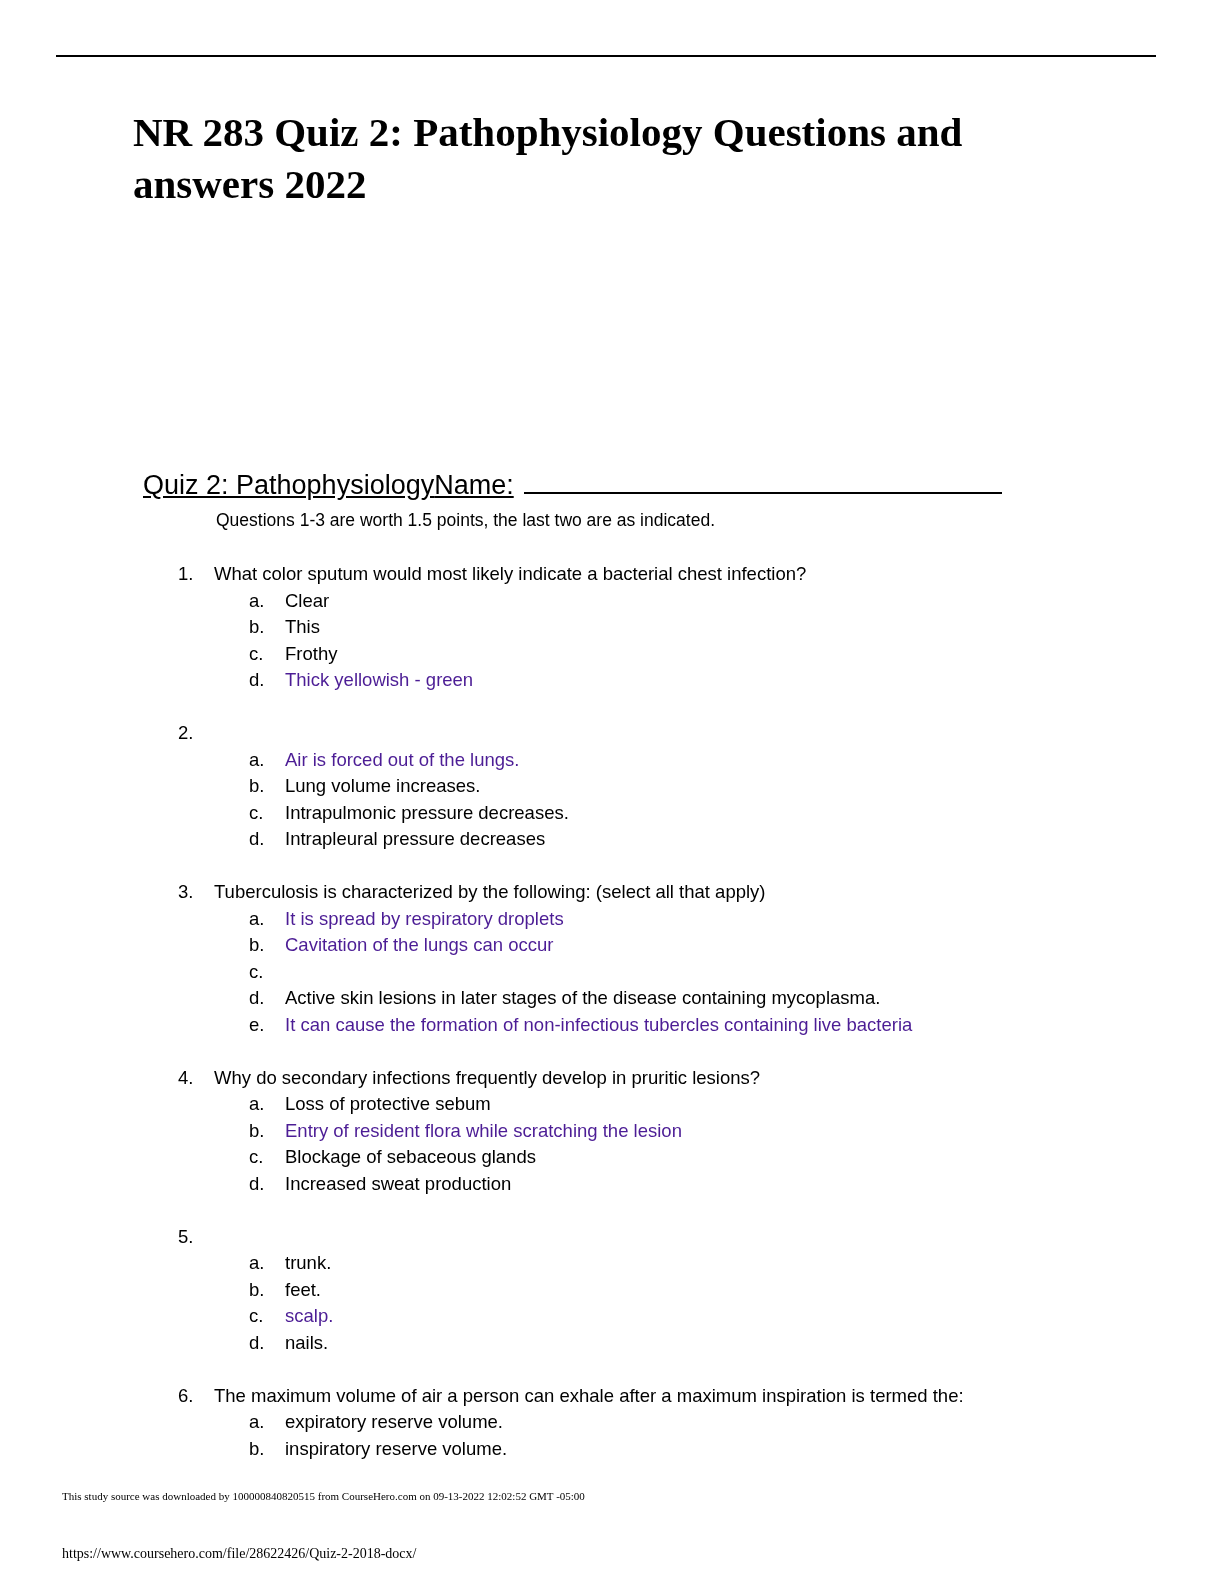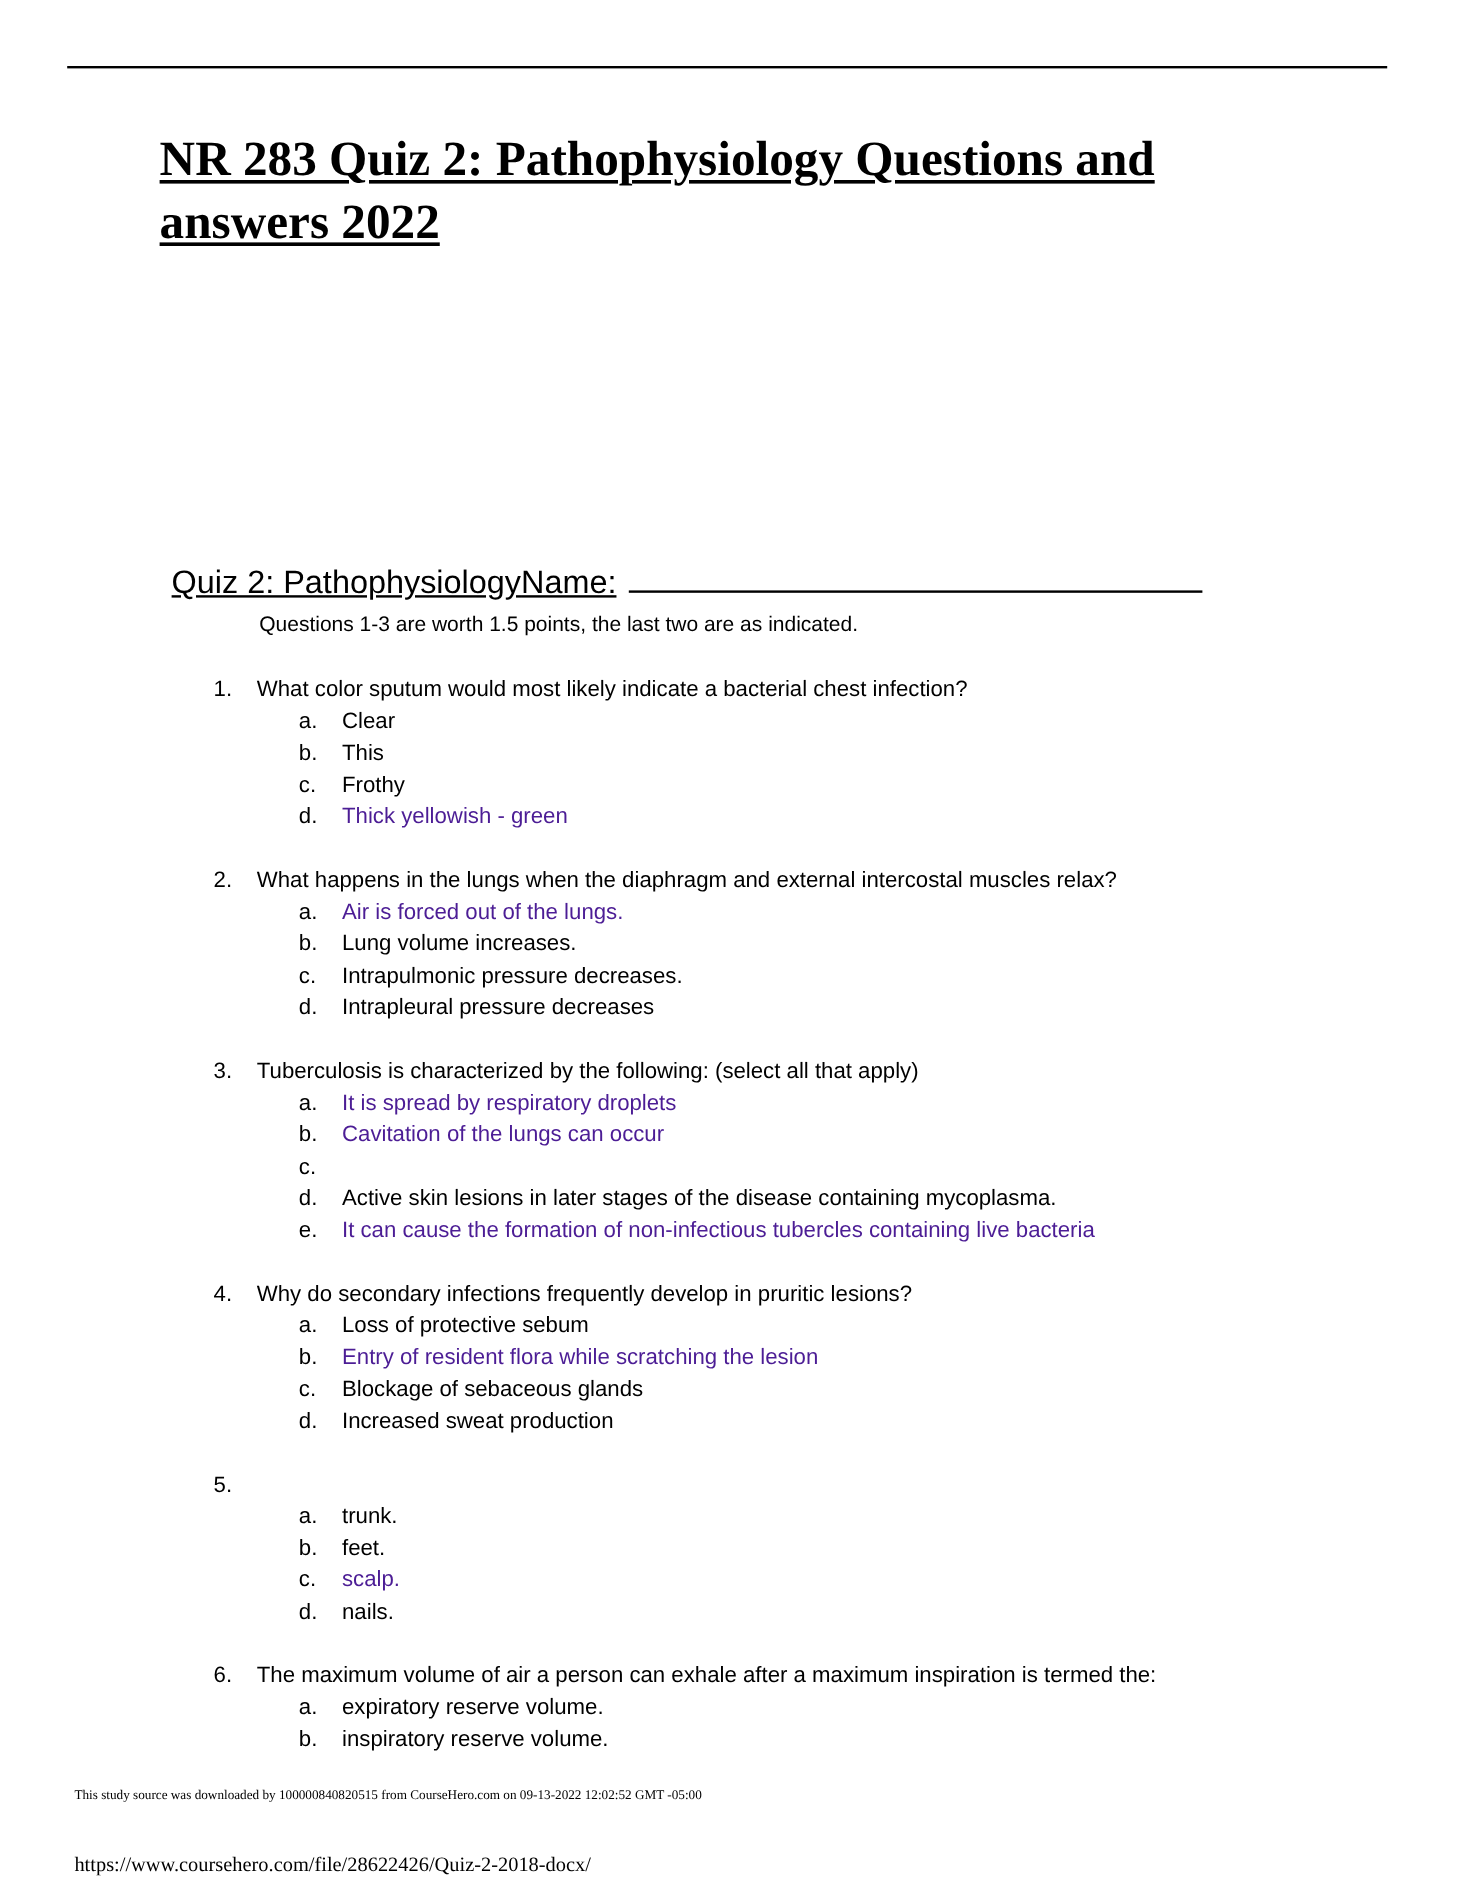--- a/index.html
+++ b/index.html
@@ -1,21 +1,21 @@
 <!DOCTYPE html>
 <html><head>
 <meta charset="utf-8">
 <style>
   html, body { margin: 0; padding: 0; background: #ffffff; }
   body { width: 1224px; height: 1584px; position: relative; overflow: hidden; color: #000; }
   .top-rule { position: absolute; left: 56px; top: 55px; width: 1100px; height: 2px; background: #000; }
   .doc-title {
     position: absolute; left: 133px; top: 106px; width: 920px;
     font-family: "Liberation Serif", serif; font-weight: bold; font-size: 41px; line-height: 52px;
-    text-decoration: underline; text-decoration-thickness: 3px; text-underline-offset: 4px;
+    text-decoration-thickness: 3px; text-underline-offset: 4px;
     margin: 0;
   }
   .quiz-header {
     position: absolute; left: 143px; top: 466px;
     font-family: "Liberation Sans", sans-serif; font-size: 27px; line-height: 38px;
     display: flex; align-items: baseline; text-decoration: underline;
   }
   .quiz-header .name-label { }
   .name-line { display: inline-block; width: 478px; border-bottom: 2px solid #000; margin-left: 10px; height: 26px; }
   .instructions {
@@ -30,21 +30,21 @@
   .options { margin: 0; padding: 0; list-style: none; }
   .option { display: flex; line-height: 26.5px; height: 26.5px; padding-left: 71px; }
   .opt-letter { width: 36px; flex: none; color: #000; }
   .opt-text.correct { color: #4c1d95; }
   .footer-source {
     position: absolute; left: 62px; top: 1486px;
     font-family: "Liberation Serif", serif; font-size: 11px; line-height: 20px;
   }
   .footer-url {
     position: absolute; left: 62px; top: 1544px;
-    font-family: "Liberation Serif", serif; font-size: 17px; line-height: 20px;
+    font-family: "Liberation Serif", serif; font-size: 14px; line-height: 20px;
   }
 </style>
 </head>
 <body>
 
 <div class="top-rule"></div>
 
 <h1 class="doc-title">NR 283 Quiz 2: Pathophysiology Questions and answers 2022</h1>
 
 <div class="quiz-header">
@@ -78,21 +78,20 @@
       <li class="option">
           <span class="opt-letter">d.</span>
           <span class="opt-text correct">Thick yellowish - green</span>
         </li>
     </ul>
   </div>
 
   <div class="question">
     <div class="q-stem">
         <span class="q-num">2.</span>
-        <span>What happens in the lungs when the diaphragm and external intercostal muscles relax?</span>
       </div>
     <ul class="options">
       <li class="option">
           <span class="opt-letter">a.</span>
           <span class="opt-text correct">Air is forced out of the lungs.</span>
         </li>
       <li class="option">
           <span class="opt-letter">b.</span>
           <span class="opt-text">Lung volume increases.</span>
         </li>

